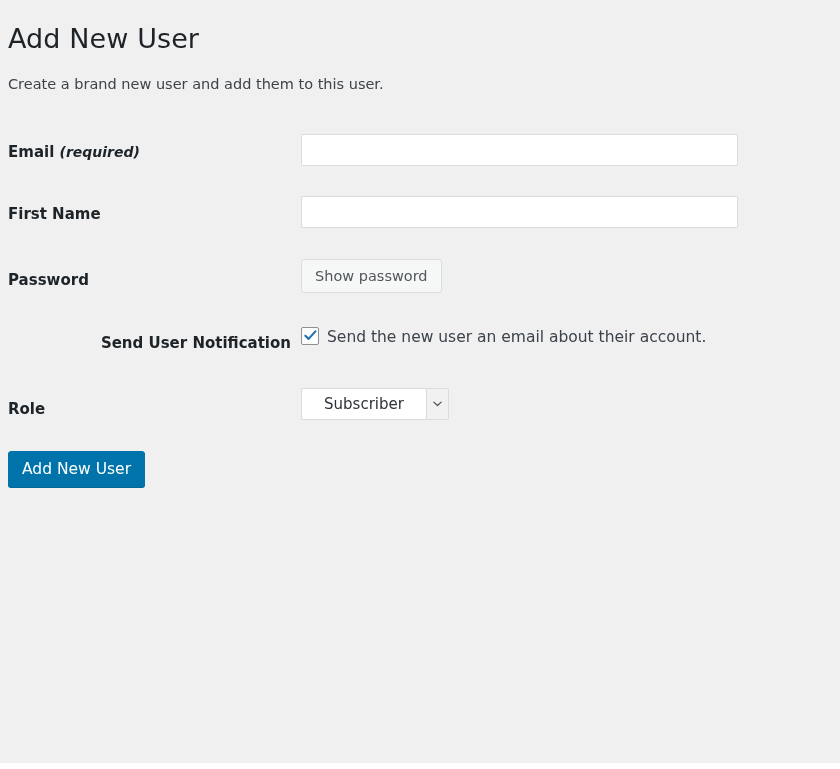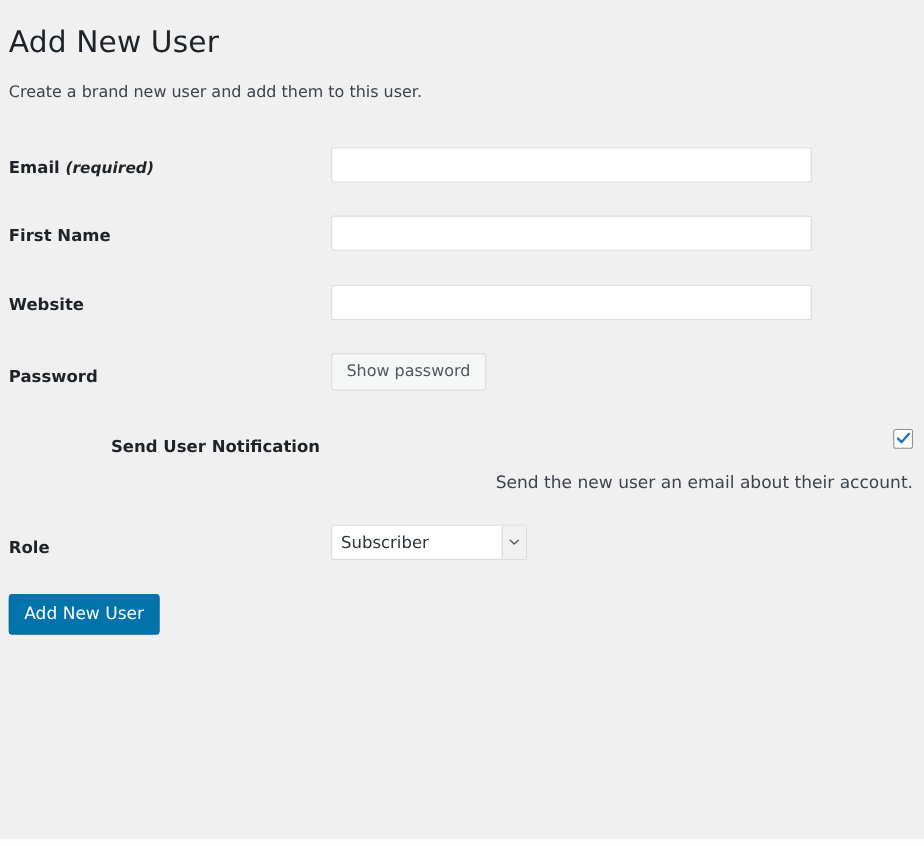--- a/index.html
+++ b/index.html
@@ -108,24 +108,23 @@
     font-size: 14.5px;
     line-height: 32px;
     color: #50575e;
     cursor: pointer;
     white-space: nowrap;
   }
 
   
   .check-line {
     display: flex;
-    align-items: flex-end;
-    gap: 21px;
+    align-items: flex-start;
+    gap: 8px;
     padding-top: 3px;
-    flex-direction: column;
   }
   .checkbox {
     position: relative;
     box-sizing: border-box;
     width: 18px;
     height: 18px;
     flex: 0 0 18px;
     background: #ffffff;
     border: 1px solid #8c8f94;
     border-radius: 2px;
@@ -144,26 +143,27 @@
     color: #3c434a;
     line-height: 1.3;
     cursor: pointer;
   }
 
   
   .select-wrap {
     position: relative;
     display: inline-block;
     box-sizing: border-box;
-    width: 178px;
+    width: 148px;
     height: 32px;
     background: #ffffff;
     border: 1px solid #dcdcde;
     border-radius: 2px;
     cursor: pointer;
+    text-align: center;
   }
   .select-value {
     display: block;
     padding: 0 30px 0 8px;
     font-size: 15px;
     line-height: 30px;
     color: #2c3338;
     white-space: nowrap;
     overflow: hidden;
   }
@@ -238,26 +238,20 @@
       </tr>
 
       <tr class="row-first">
         <th>First Name</th>
         <td>
           <input class="text-input" type="text" value="" style="">
         </td>
       </tr>
 
 
-      <tr class="row-website">
-        <th>Website</th>
-        <td>
-          <input class="text-input" type="text" value="" style="">
-        </td>
-      </tr>
 
       <tr class="row-password">
         <th>Password</th>
         <td>
           <button type="button" class="button-secondary">Show password</button>
         </td>
       </tr>
 
       <tr class="row-notify">
         <th>Send User Notification</th>

